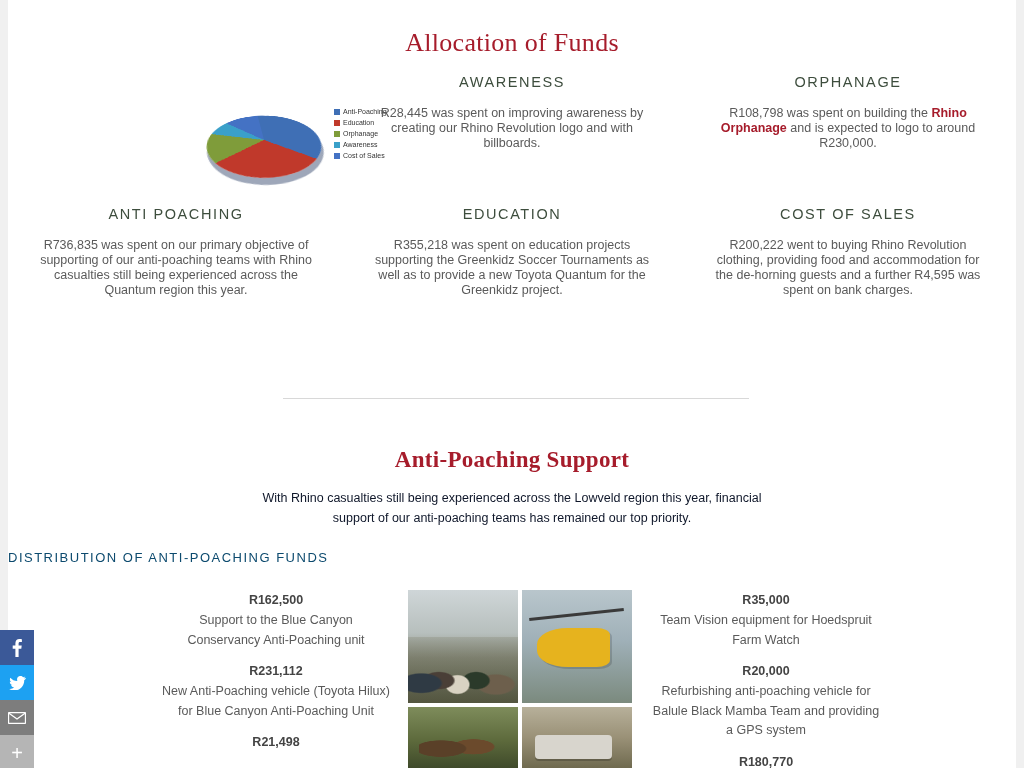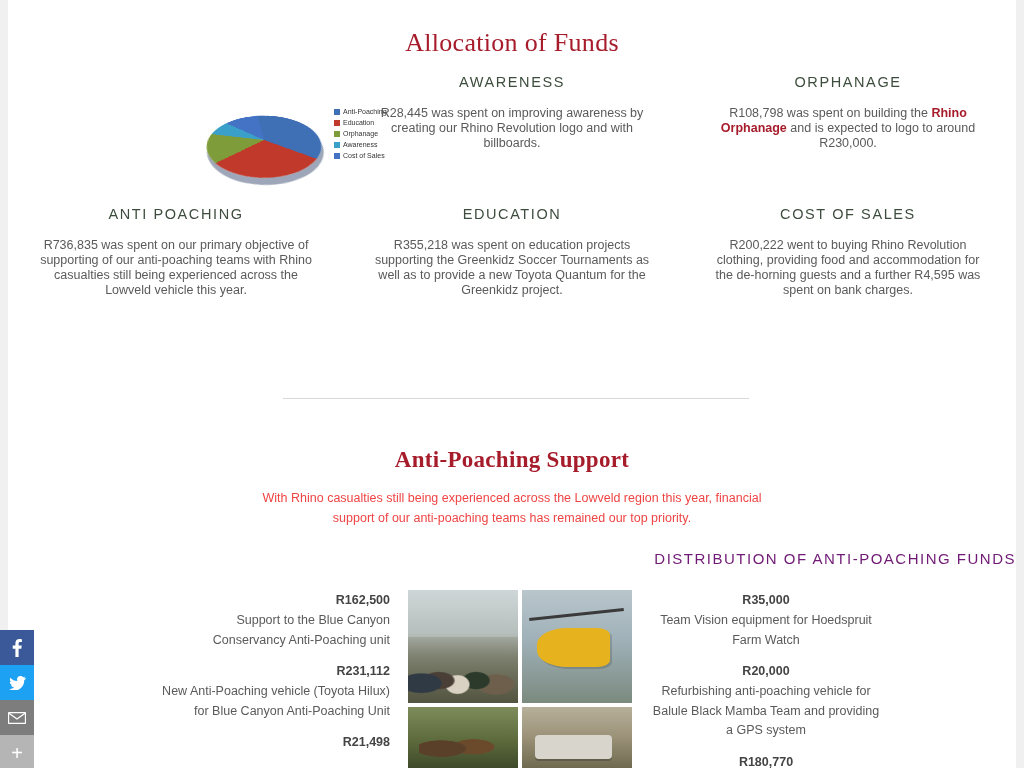--- a/index.html
+++ b/index.html
@@ -158,42 +158,42 @@
   }
 
   #support-intro {
     position: absolute;
     top: 488px;
     left: 254px;
     width: 500px;
     text-align: center;
     font-size: 12.5px;
     line-height: 20px;
-    color: #ef4444;
+    color: #0f172a;
   }
 
   #distribution-heading {
     position: absolute;
     top: 550px;
     left: 0;
     width: 1008px;
-    text-align: right;
-    font-size: 15px;
+    text-align: left;
+    font-size: 13px;
     letter-spacing: 1.5px;
-    color: #701a75;
+    color: #0c4a6e;
     text-transform: uppercase;
   }
 
   
   #dist-left {
     position: absolute;
     left: 154px;
     top: 593px;
     width: 228px;
-    text-align: right;
+    text-align: center;
   }
   #dist-right {
     position: absolute;
     left: 644px;
     top: 593px;
     width: 228px;
     text-align: center;
   }
   .dist-amount {
     font-size: 12.5px;
@@ -368,21 +368,21 @@
         <div class="card-title">ORPHANAGE</div>
         <div class="card-body">
           <span>R108,798 was spent on building the </span><a class="hl" href="#" style="text-decoration:none">Rhino Orphanage</a><span> and is expected to logo to around R230,000.</span>
         </div>
       </div>
     </div>
 
     <div class="cards-row" id="row-bottom">
       <div class="card">
         <div class="card-title">ANTI POACHING</div>
-        <div class="card-body">R736,835 was spent on our primary objective of supporting of our anti-poaching teams with Rhino casualties still being experienced across the Lowveld vehicle this year.</div>
+        <div class="card-body">R736,835 was spent on our primary objective of supporting of our anti-poaching teams with Rhino casualties still being experienced across the Quantum region this year.</div>
       </div>
       <div class="card">
         <div class="card-title">EDUCATION</div>
         <div class="card-body">R355,218 was spent on education projects supporting the Greenkidz Soccer Tournaments as well as to provide a new Toyota Quantum for the Greenkidz project.</div>
       </div>
       <div class="card">
         <div class="card-title">COST OF SALES</div>
         <div class="card-body">R200,222 went to buying Rhino Revolution clothing, providing food and accommodation for the de-horning guests and a further R4,595 was spent on bank charges.</div>
       </div>
     </div>

